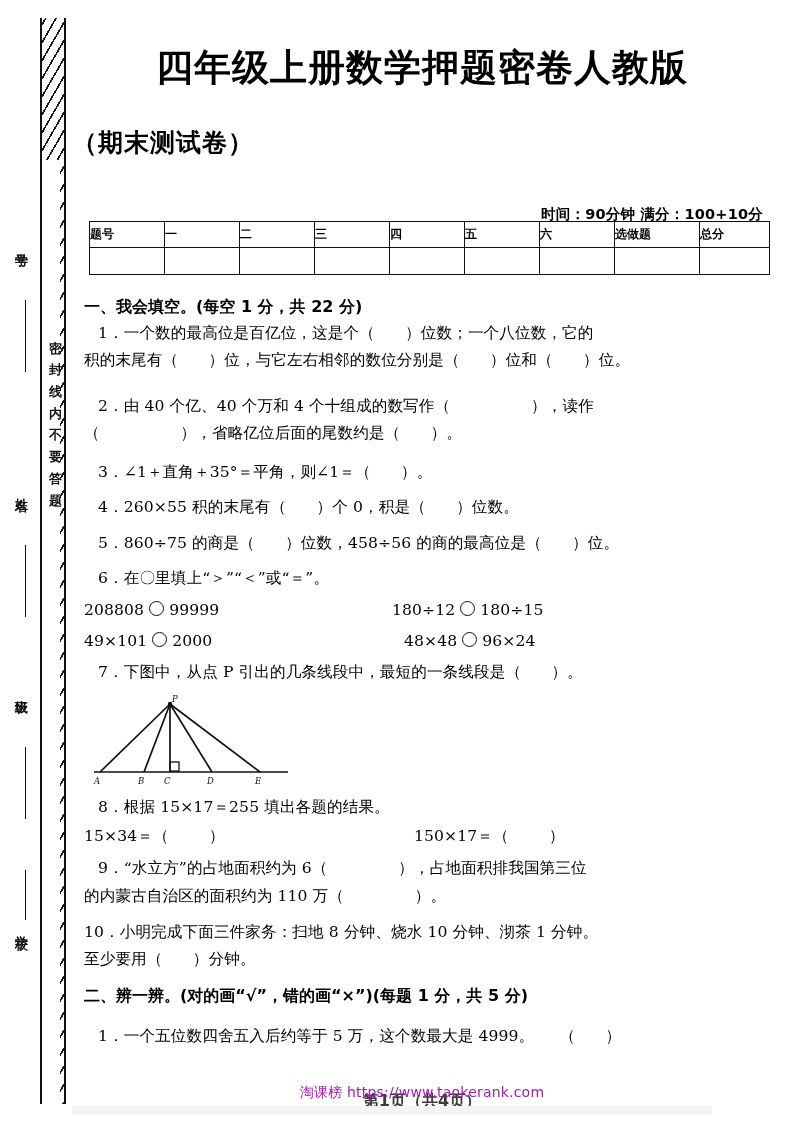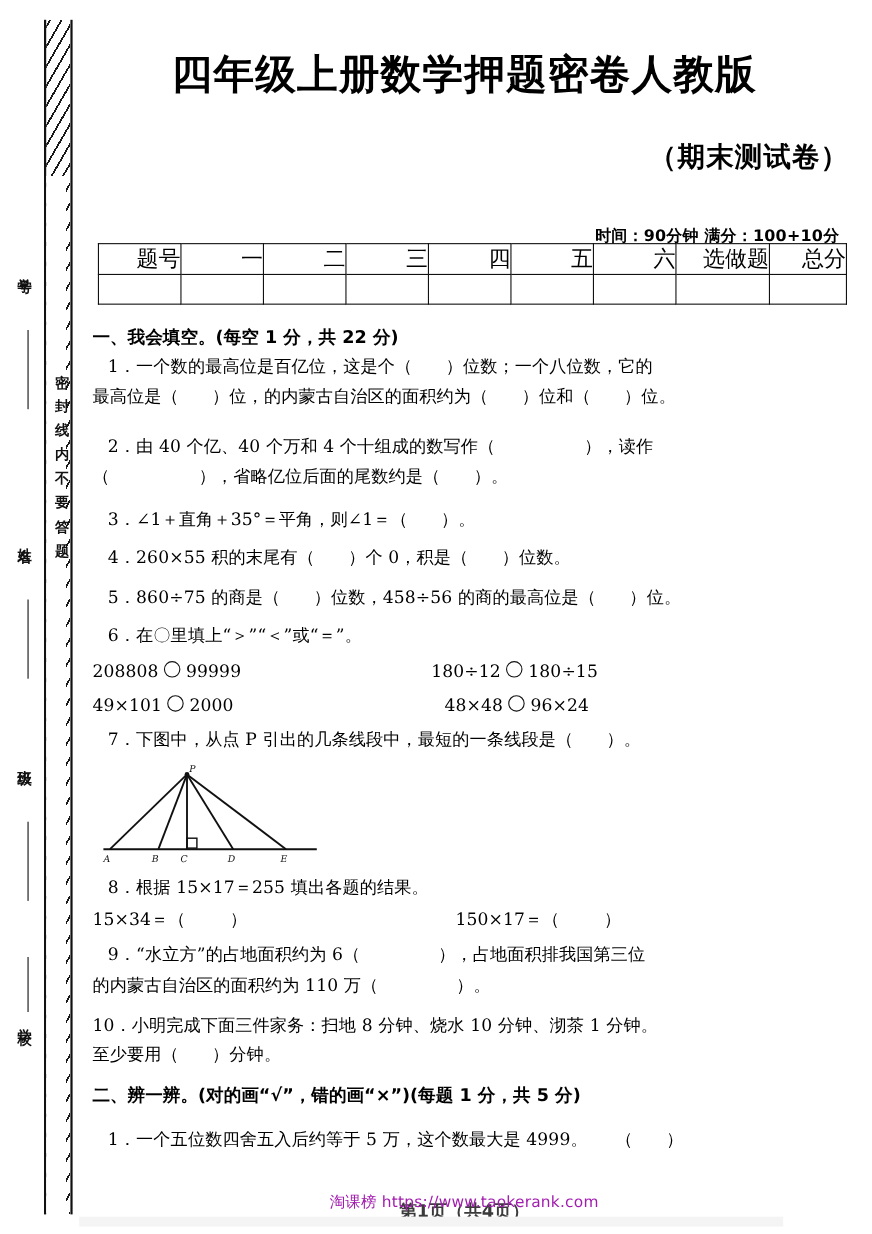--- a/index.html
+++ b/index.html
@@ -100,21 +100,21 @@
     font-weight: bold;
     font-size: 37px;
     letter-spacing: 1px;
     line-height: 1.1;
   }
   .title-sub {
     position: absolute;
     left: 0;
     top: 126px;
     width: 700px;
-    text-align: right;
+    text-align: left;
     font-family: "DejaVu Sans", "Liberation Sans", sans-serif;
     font-weight: bold;
     font-size: 25px;
     letter-spacing: 1px;
   }
   .meta-line {
     position: absolute;
     right: 30px;
     top: 205px;
     font-family: "DejaVu Sans", "Liberation Sans", sans-serif;
@@ -129,25 +129,25 @@
     position: absolute;
     left: 17px;
     top: 221px;
     width: 671px;
     border-collapse: collapse;
     table-layout: fixed;
   }
   table.score-table td {
     border: 1.4px solid #111;
     height: 25px;
-    text-align: right;
+    text-align: left;
     vertical-align: middle;
     font-family: "DejaVu Sans", "Liberation Sans", sans-serif;
-    font-weight: normal;
-    font-size: 20px;
+    font-weight: bold;
+    font-size: 12px;
     padding: 0;
   }
   table.score-table tr.blank-row td { height: 26px; }
 
   
   .qblock {
     position: absolute;
     left: 12px;
     width: 700px;
     font-family: "DejaVu Serif", "Liberation Serif", serif;
@@ -277,21 +277,21 @@
       <td></td>
       <td></td>
       <td></td>
     </tr>
   </tbody>
     </table>
 
   <div class="qblock sect-head" style="top:299px;">一、我会填空。(每空 1 分，共 22 分)</div>
 
   <div class="qblock q q-indent" style="top:326px;">1．一个数的最高位是百亿位，这是个（      ）位数；一个八位数，它的</div>
-  <div class="qblock q" style="top:353px;">最高位是（      ）位，的内蒙古自治区的面积约为（      ）位和（      ）位。</div>
+  <div class="qblock q" style="top:353px;">积的末尾有（      ）位，与它左右相邻的数位分别是（      ）位和（      ）位。</div>
 
   <div class="qblock q q-indent" style="top:399px;">2．由 40 个亿、40 个万和 4 个十组成的数写作（                ），读作</div>
   <div class="qblock q" style="top:426px;">（                ），省略亿位后面的尾数约是（      ）。</div>
 
   <div class="qblock q q-indent" style="top:465px;">3．∠1＋直角＋35°＝平角，则∠1＝（      ）。</div>
 
   <div class="qblock q q-indent" style="top:500px;">4．260×55 积的末尾有（      ）个 0，积是（      ）位数。</div>
 
   <div class="qblock q q-indent" style="top:536px;">5．860÷75 的商是（      ）位数，458÷56 的商的最高位是（      ）位。</div>
 

